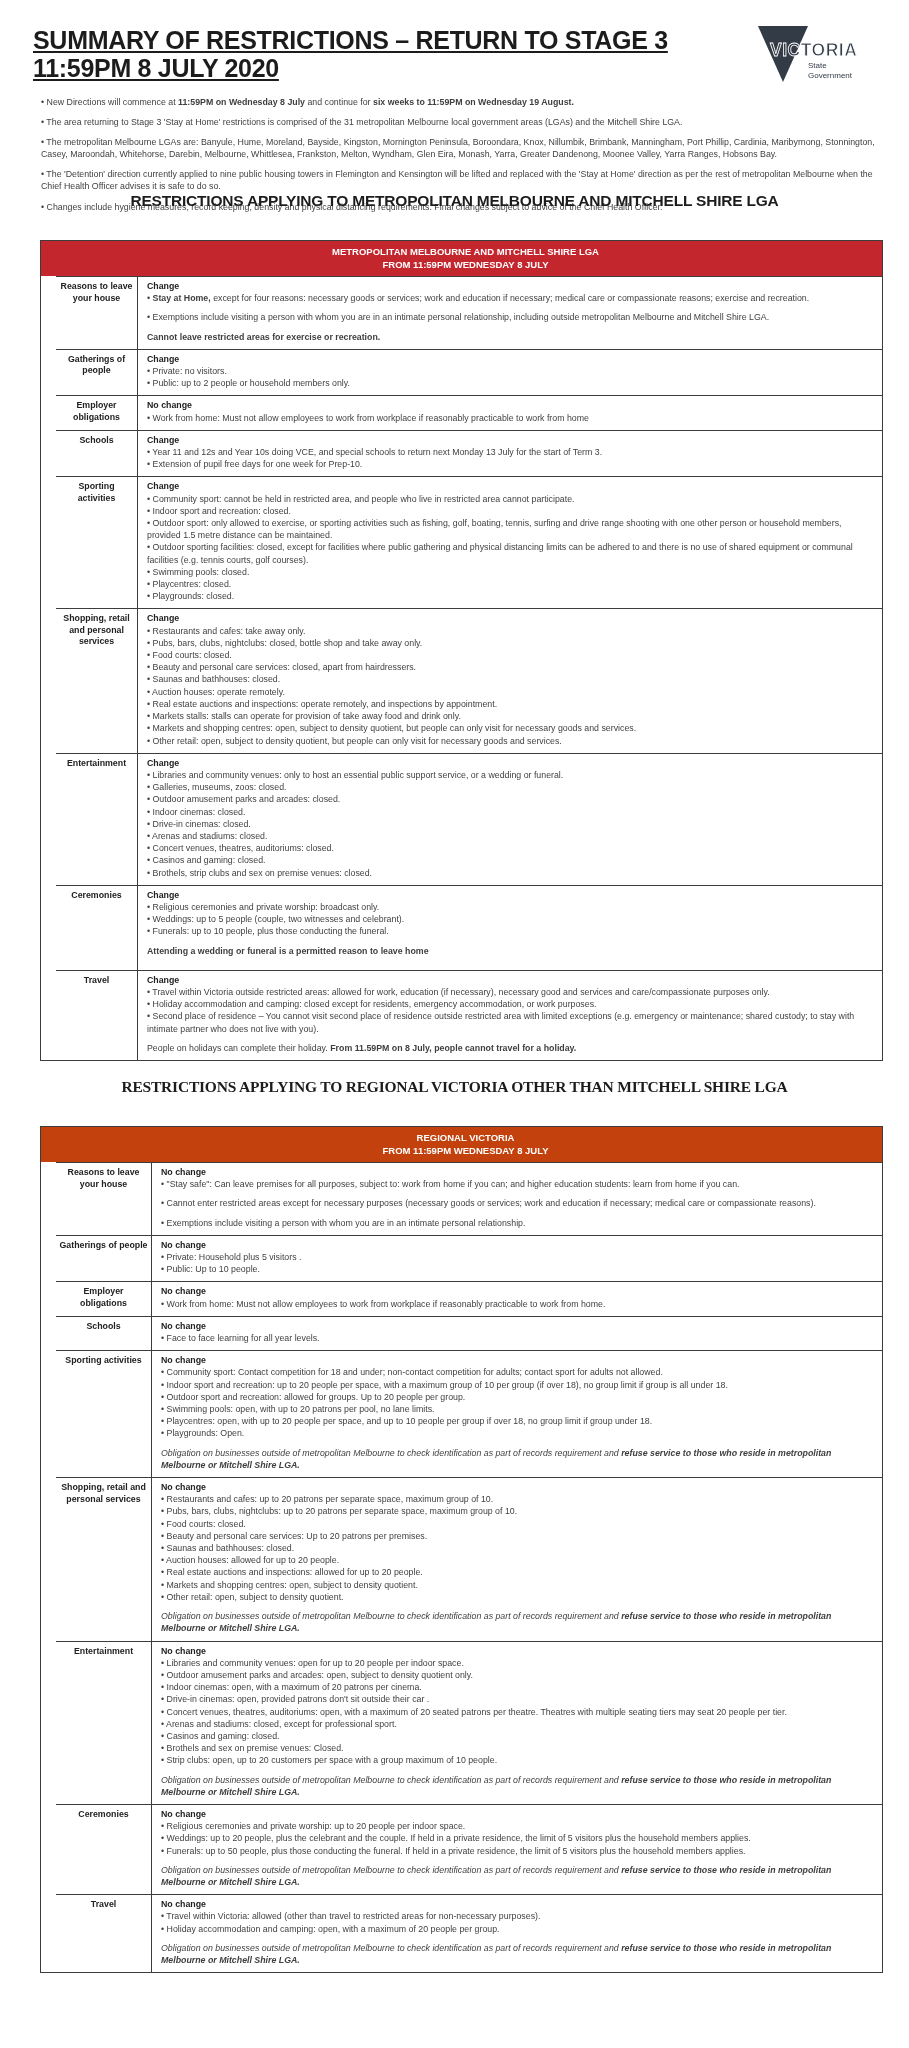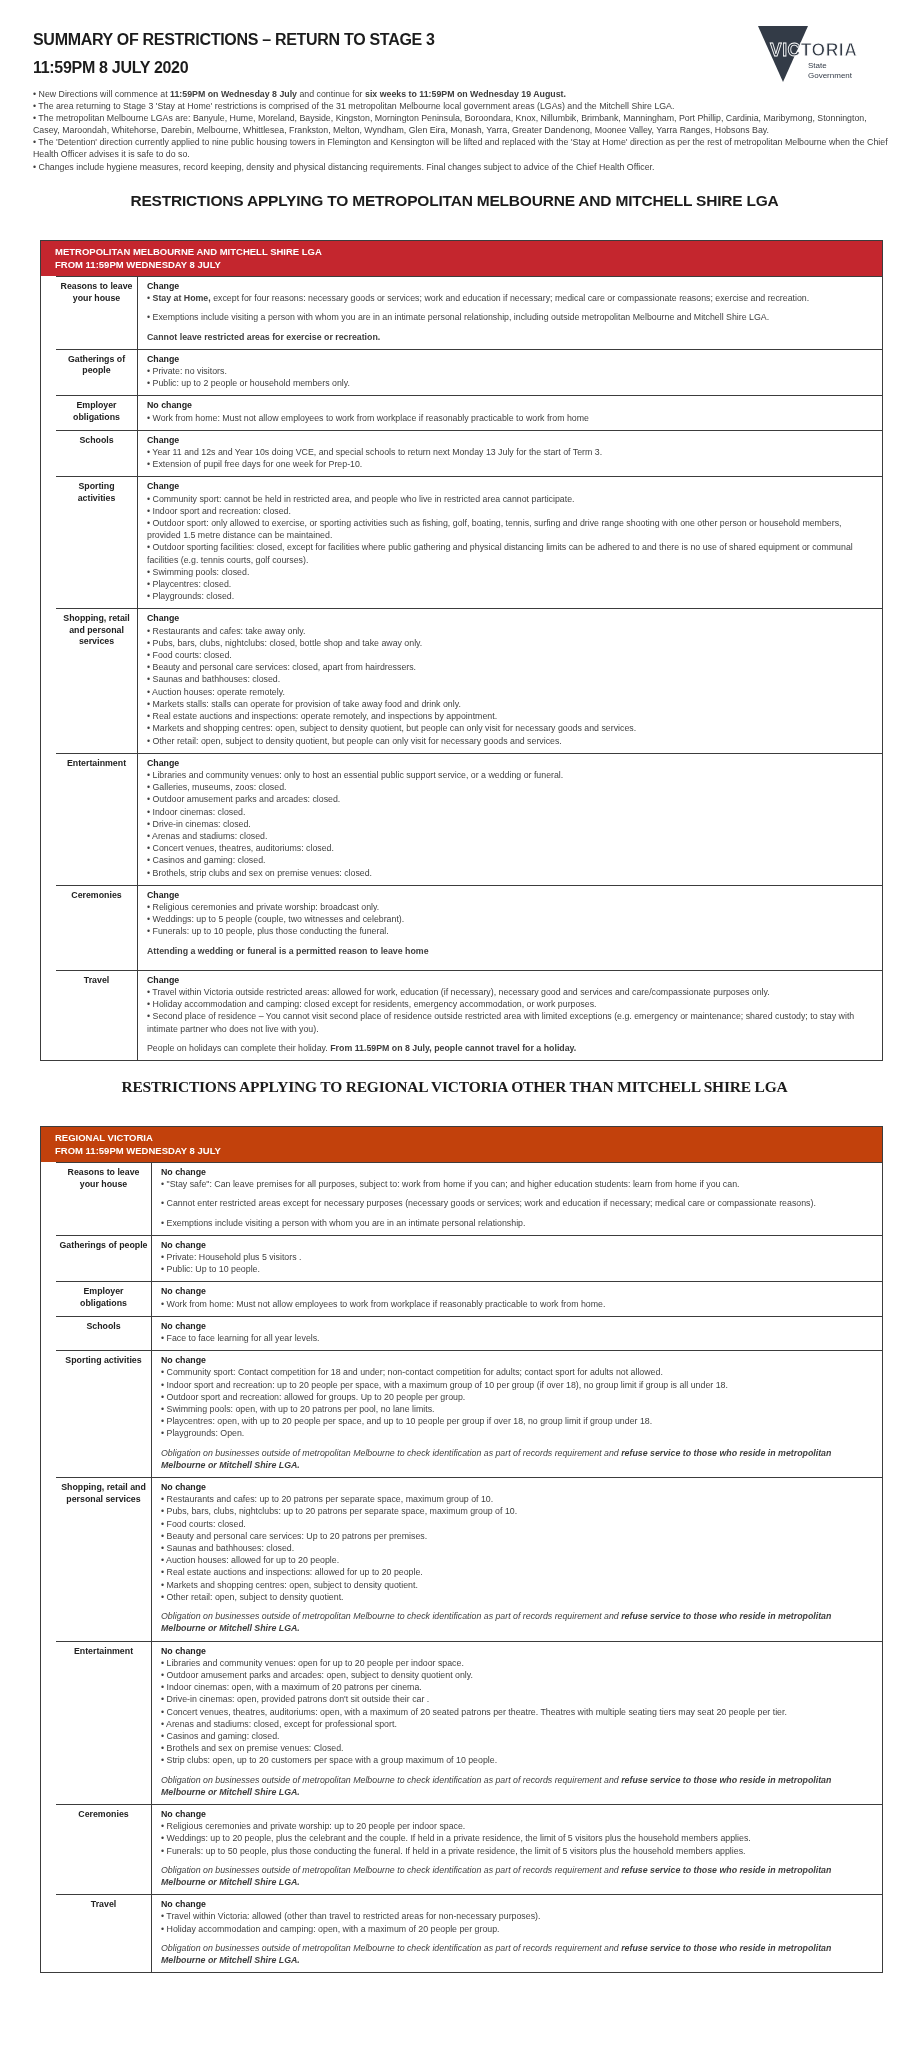--- a/index.html
+++ b/index.html
@@ -13,43 +13,44 @@
     overflow:hidden;
   }
   .b{font-weight:bold;}
   .i{font-style:italic;}
 
   
   .doc-title{
     position:absolute;
     left:33px; top:26px;
     width:700px;
-    font-size:16px;
+    font-size:25px;
     font-weight:bold;
     color:#1c1c1c;
     line-height:28px;
     letter-spacing:-0.3px;
+    text-decoration:underline;
   }
   .logo{
     position:absolute;
     right:28px; top:18px;
     width:125px; height:70px;
   }
   .logo svg{display:block;}
 
   
   .intro{
     position:absolute;
     left:33px; top:88px;
     width:856px;
     font-size:8.8px;
     line-height:12.1px;
     color:#3f3f3f;
   }
-  .intro-line{margin:0;}
+  .intro-line{margin:8px;}
 
   
   .section-heading{
     width:909px;
     text-align:center;
     font-size:15.5px;
     font-weight:bold;
     color:#1c1c1c;
     letter-spacing:-0.2px;
   }
@@ -61,20 +62,21 @@
     left:40px;
     width:843px;
     border:1.5px solid #3c3c3c;
     box-sizing:border-box;
     background:#fff;
   }
   .t0{top:240px;}
   .t1{top:1126px;}
   .thead{
     color:#ffffff;
+    text-align:center;
     font-weight:bold;
     font-size:9.5px;
     line-height:13px;
     padding:4px 6px 5px 14px;
   }
   .trow{
     display:flex;
     border-top:1.5px solid #3c3c3c;
     align-items:stretch;
     margin-left:15px;
@@ -191,22 +193,22 @@
         <div class="trow">
           <div class="tlabel">Shopping, retail and personal services</div>
           <div class="tcontent">
             <div class="status">Change</div>
             <div class="cline">• Restaurants and cafes: take away only.</div>
             <div class="cline">• Pubs, bars, clubs, nightclubs: closed, bottle shop and take away only.</div>
             <div class="cline">• Food courts: closed.</div>
             <div class="cline">• Beauty and personal care services: closed, apart from hairdressers.</div>
             <div class="cline">• Saunas and bathhouses: closed.</div>
             <div class="cline">• Auction houses: operate remotely.</div>
+            <div class="cline">• Real estate auctions and inspections: operate remotely, and inspections by appointment.</div>
             <div class="cline">• Markets stalls: stalls can operate for provision of take away food and drink only.</div>
-            <div class="cline">• Real estate auctions and inspections: operate remotely, and inspections by appointment.</div>
             <div class="cline">• Markets and shopping centres: open, subject to density quotient, but people can only visit for necessary goods and services.</div>
             <div class="cline">• Other retail: open, subject to density quotient, but people can only visit for necessary goods and services.</div>
           </div>
         </div>
         <div class="trow">
           <div class="tlabel">Entertainment</div>
           <div class="tcontent">
             <div class="status">Change</div>
             <div class="cline">• Libraries and community venues: only to host an essential public support service, or a wedding or funeral.</div>
             <div class="cline">• Galleries, museums, zoos: closed.</div>

